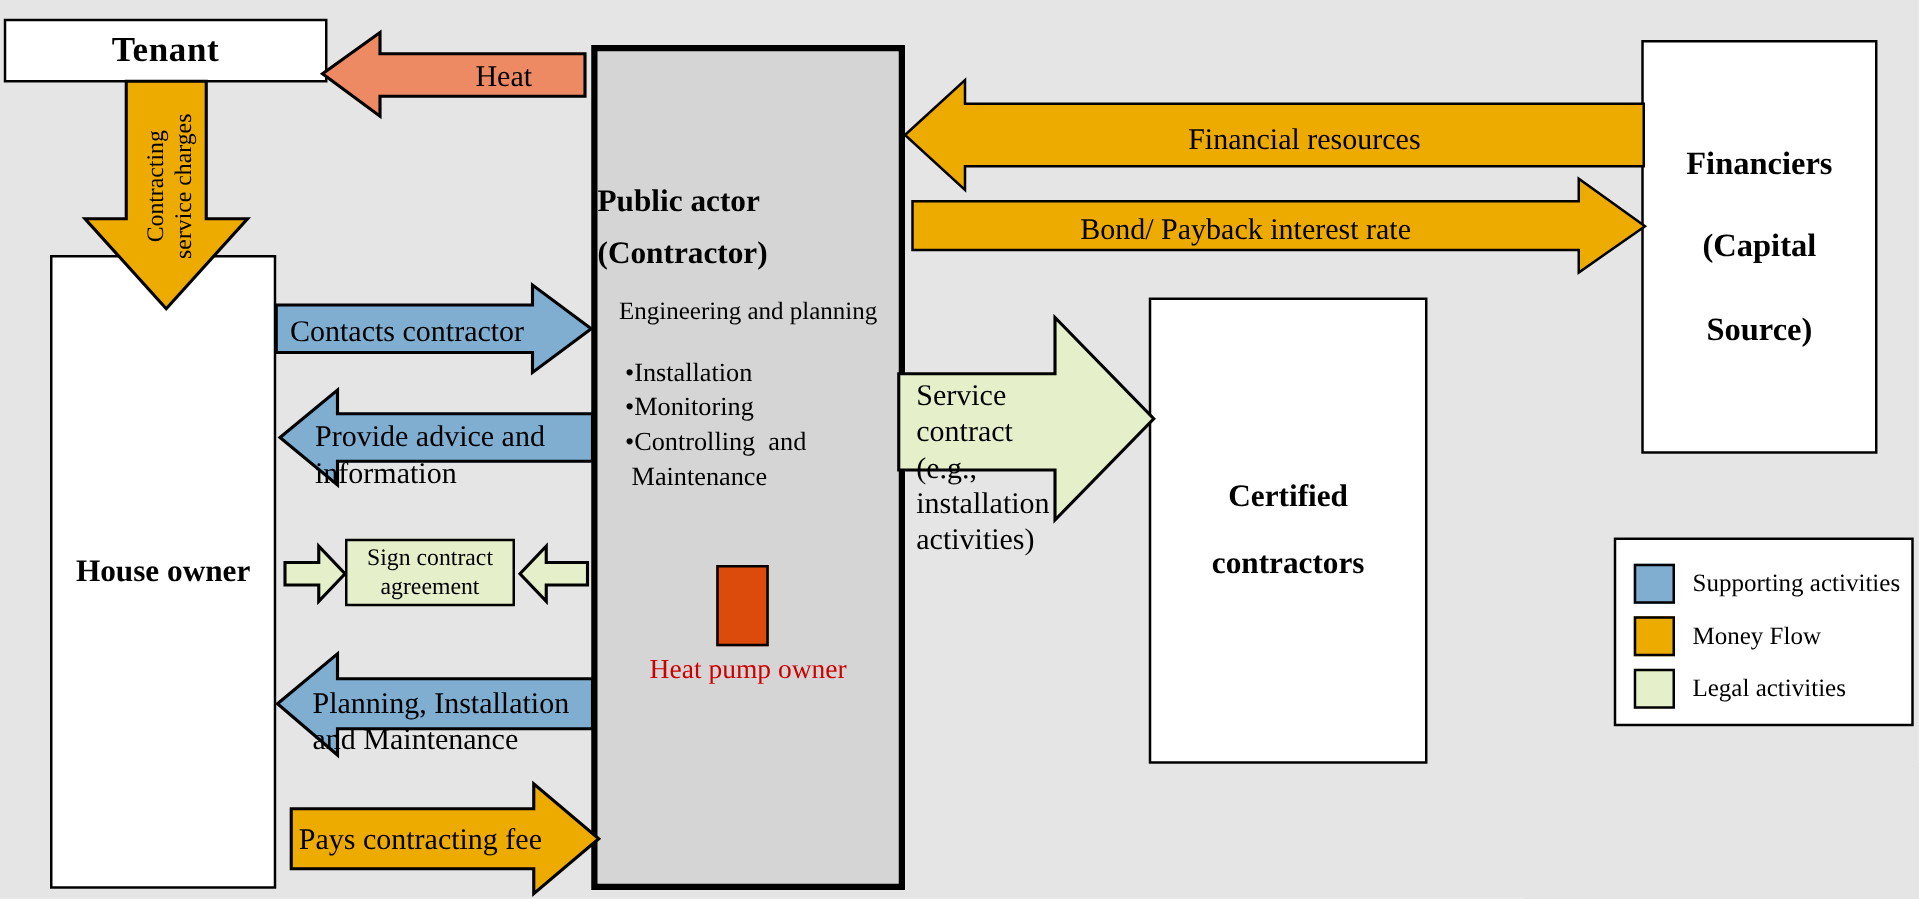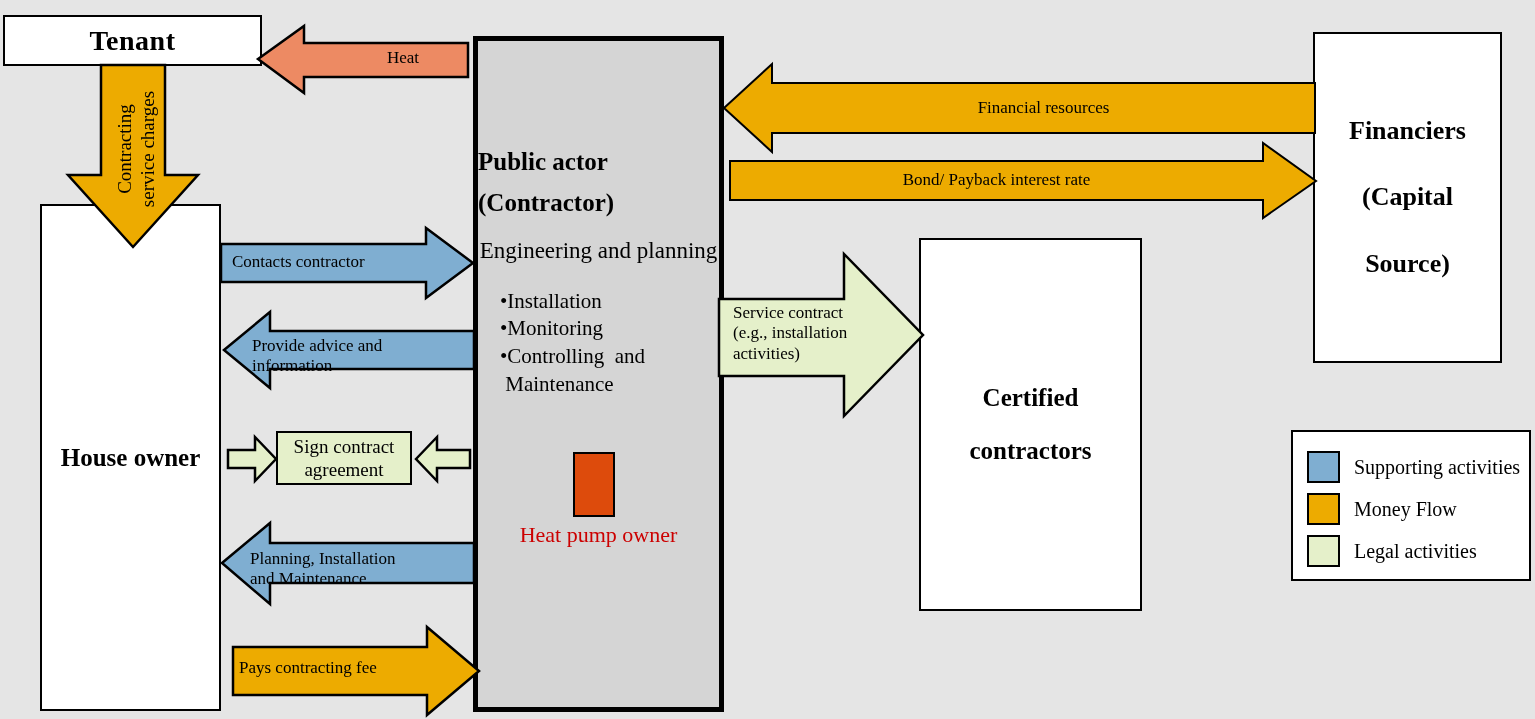--- a/index.html
+++ b/index.html
@@ -58,21 +58,21 @@
   #public-actor .pa-title {
     text-align: left;
     font-weight: bold;
     font-size: 25px;
     margin-top: 100px;
     line-height: 1.65;
   }
   #public-actor .pa-sub {
     text-align: center;
     font-weight: normal;
-    font-size: 23px;
+    font-size: 20px;
     margin-top: 14px;
   }
   #public-actor .pa-list {
     margin: 24px 0 0 22px;
     font-size: 21px;
     line-height: 1.32;
   }
   #public-actor .pa-list .li { white-space: pre; }
   #hp-swatch {
     position: absolute;
@@ -102,21 +102,21 @@
     line-height: 2.55;
   }
 
   
   .arrow {
     position: absolute;
   }
   .arrow svg { display: block; overflow: visible; }
   .arrow .lbl {
     position: absolute;
-    font-size: 17px;
+    font-size: 24px;
     color: #000000;
     line-height: 1.2;
     white-space: pre-line;
   }
 
   
   #contracting-charges .lbl {
     transform: rotate(-90deg);
     transform-origin: left top;
     font-size: 19px;

